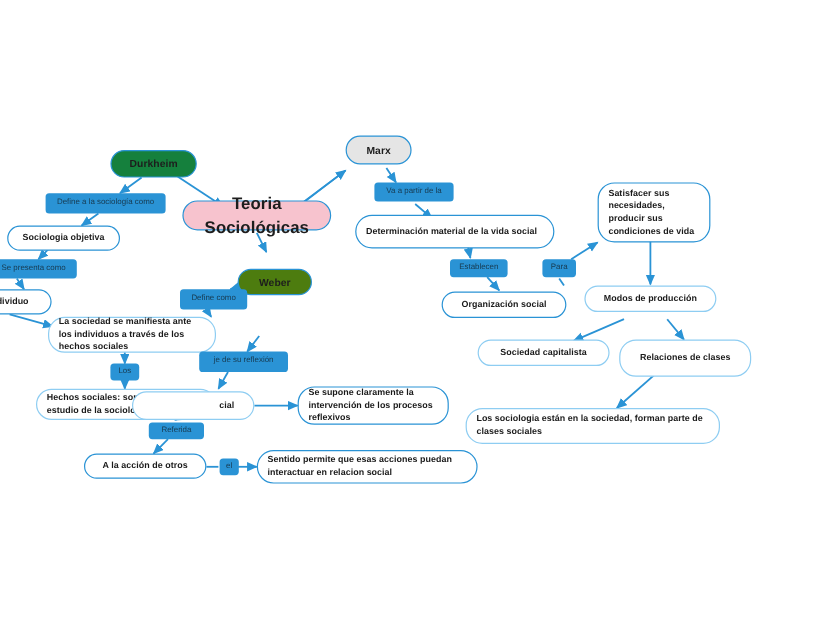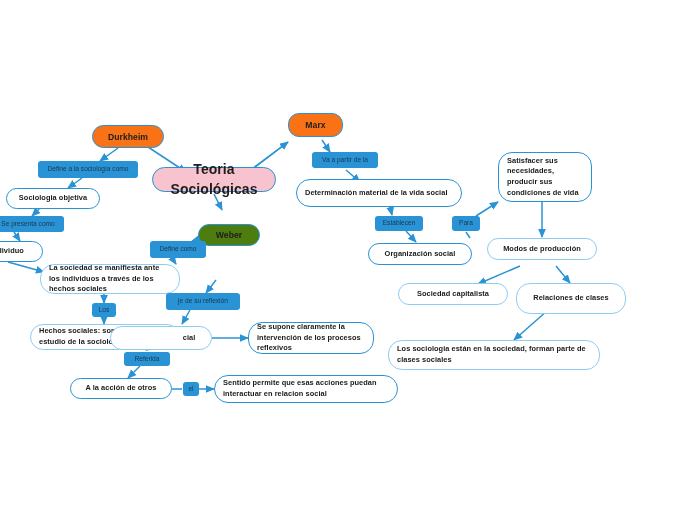--- a/index.html
+++ b/index.html
@@ -48,28 +48,26 @@
     border-color: #8ecdf2;
   }
   .node.root {
     border-radius: 13px;
     font-size: 8.6px;
     justify-content: center;
     text-align: center;
     border-width: 1.5px;
   }
   .node.durkheim {
-    background: #f97316;
-    color: #1d1d1d;
-    align-items: flex-end;
+    background: #15803d;
+    color: #1d1d1d;
   }
   .node.marx {
-    background: #f97316;
-    color: #1d1d1d;
-    border-radius: 11px;
+    background: #e5e5e5;
+    color: #1d1d1d;
   }
   .node.weber {
     background: #4d7c0f;
     color: #1d1d1d;
     margin-top: 12px;
   }
   .node.titlepink {
     background: #f7c3ce;
     color: #1d1d1d;
     font-size: 14px;

